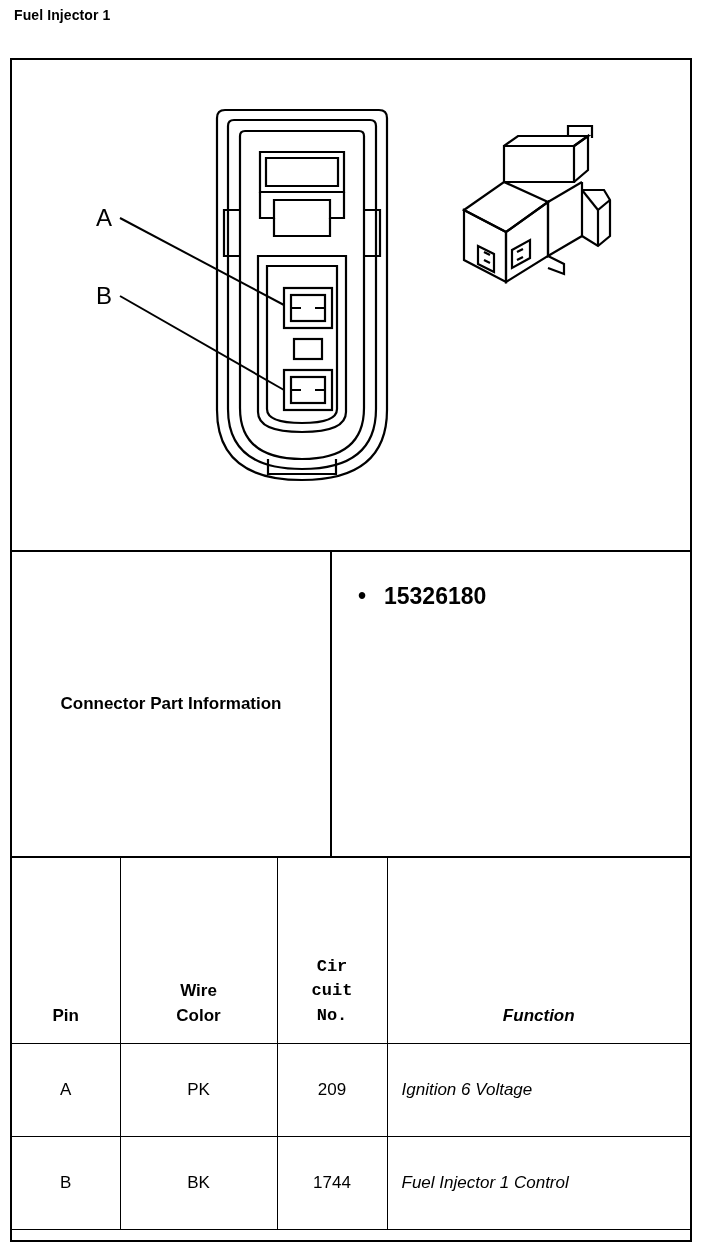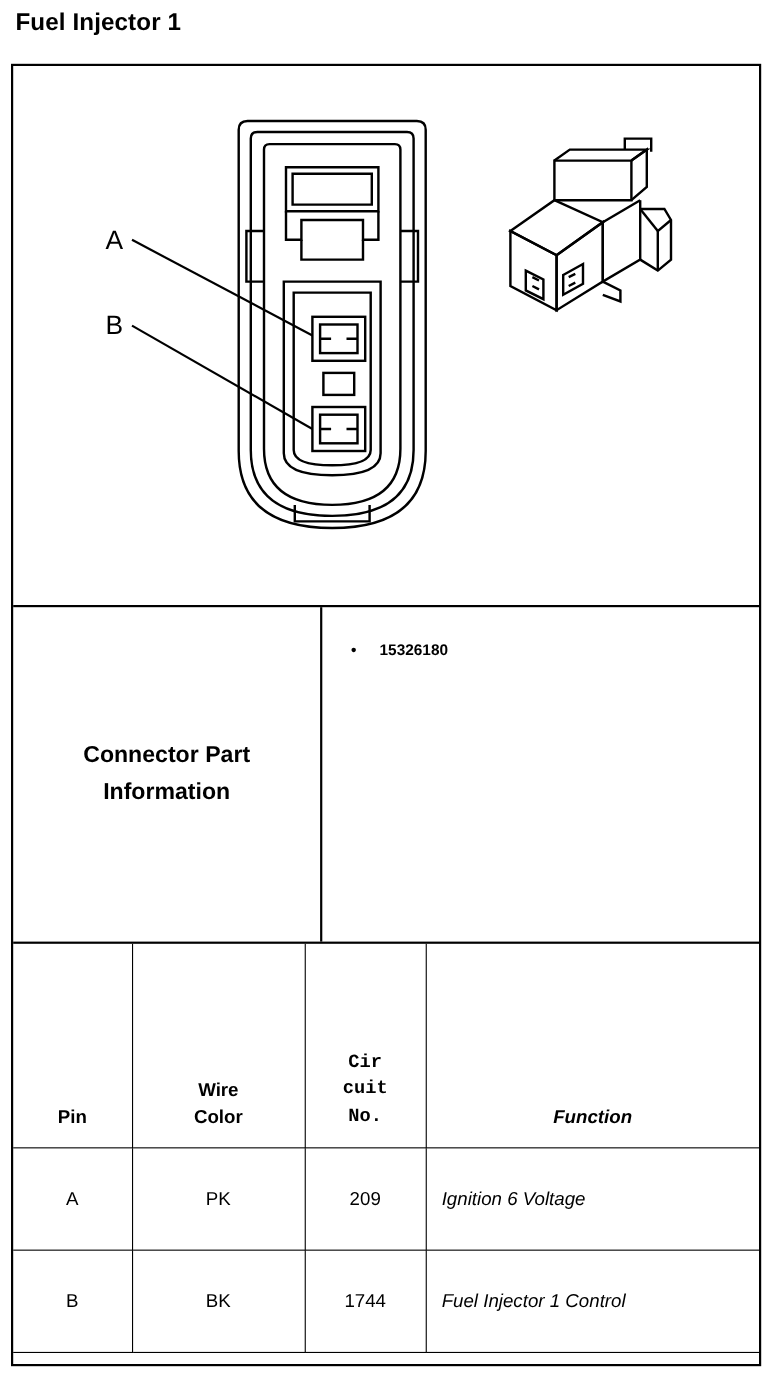--- a/index.html
+++ b/index.html
@@ -12,21 +12,21 @@
     height: 1252px;
     font-family: "Liberation Sans", sans-serif;
     color: #000000;
     position: relative;
     overflow: hidden;
   }
   .page-title {
     position: absolute;
     left: 14px;
     top: 7px;
-    font-size: 22px;
+    font-size: 14px;
     font-weight: bold;
     letter-spacing: 0.1px;
   }
   .sheet {
     position: absolute;
     left: 10px;
     top: 58px;
     width: 682px;
     height: 1184px;
     border: 2px solid #000;
@@ -41,37 +41,37 @@
   }
   .diagram svg { display: block; }
   
   .cpi {
     display: flex;
     height: 306px;
     border-bottom: 2px solid #000;
     box-sizing: border-box;
   }
   .cpi-label {
-    width: 281px;
+    width: 320px;
     border-right: 2px solid #000;
     box-sizing: border-box;
     display: flex;
     align-items: center;
     justify-content: center;
     text-align: center;
-    font-size: 21px;
+    font-size: 17px;
     font-weight: bold;
     line-height: 1.55;
     padding: 0 6px;
   }
   .cpi-body {
     flex: 1;
     padding: 28px 18px 0 18px;
     box-sizing: border-box;
-    font-size: 14px;
+    font-size: 23px;
     font-weight: bold;
   }
   .bullet-row {
     display: block;
     margin-bottom: 38px;
     line-height: 1.45;
   }
   .bullet-row .dot {
     display: inline-block;
     width: 34px;

